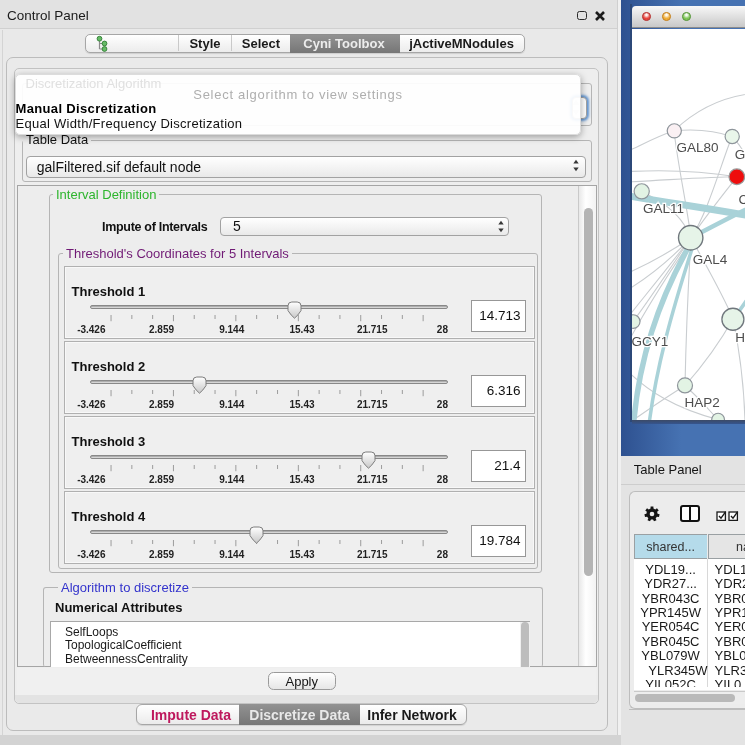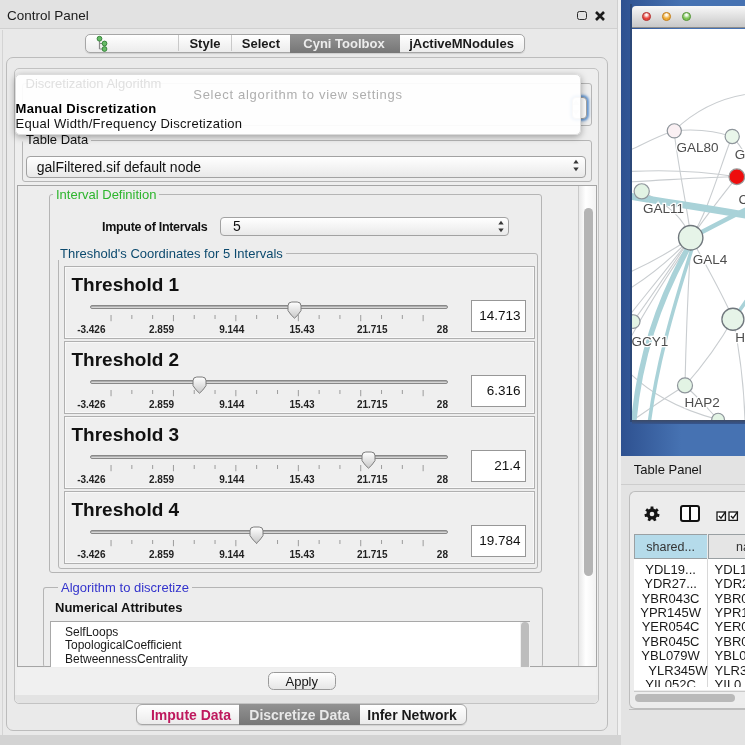--- a/index.html
+++ b/index.html
@@ -1,20 +1,20 @@
 <!DOCTYPE html>
 <html><head><meta charset="utf-8">
 <style>
 *{margin:0;padding:0;box-sizing:border-box}
 html,body{width:745px;height:745px;overflow:hidden}
 body{font-family:"Liberation Sans",sans-serif;background:#d3d3d3}
 #root{position:relative;width:745px;height:745px;background:#d3d3d3;overflow:hidden}
 .abs{position:absolute}
 .tpanel{left:63.5px;width:471px;height:73px;background:#efefef;border:1px solid #b0b0b0;box-shadow:inset 0 0 0 1px #f8f8f8}
-.tlabel{left:7px;top:7px;font-size:19px;font-weight:bold;color:#111}
+.tlabel{left:7px;top:17px;font-size:13px;font-weight:bold;color:#111}
 .track{left:25px;top:38px;width:358px;height:4px;background:linear-gradient(#8f8f8f,#c6c6c6 45%,#e2e2e2);border:1px solid #888;border-radius:3px}
 .slab{top:56.5px;width:60px;text-align:center;font-size:10px;font-weight:bold;color:#222}
 .vbox{left:406px;top:33px;width:55px;height:32px;background:#fff;border:1px solid #979797;font-size:13.5px;color:#111;text-align:right;line-height:30px;padding-right:4px}
 .gtitle{font-size:13px;background:#ededed;padding:0 3px;line-height:13px}
 .combo{background:linear-gradient(#ffffff,#f2f2f2 60%,#e9e9e9);border:1px solid #a2a2a2;border-radius:4px;font-size:14px;color:#111}
 .vsep{position:absolute;top:2px;bottom:2px;width:1px;background:#c9c9c9}
 .cell{position:absolute;font-size:13px;color:#1a1a1a;white-space:nowrap}
 </style></head><body>
 <div id="root">
 
@@ -62,21 +62,21 @@
 <div class="abs" style="left:583.5px;top:208px;width:9px;height:368px;background:#b4b4b4;border-radius:4.5px"></div>
 <div class="abs" style="left:49px;top:194px;width:493px;height:379px;border:1px solid #b5b5b5;border-radius:3px"></div>
 <div class="abs gtitle" style="left:53px;top:188px;color:#2db52d">Interval Definition</div>
 <div class="abs" style="left:102px;top:220px;font-size:12.5px;letter-spacing:-0.3px;font-weight:bold;color:#111">Impute of Intervals</div>
 <div class="abs combo" style="left:220px;top:217px;width:289px;height:18.5px;line-height:17px"><span style="padding-left:12px">5</span></div>
 <svg class="abs" style="left:496px;top:220px" width="10" height="13" viewBox="0 0 10 13">
       <path d="M5 0.8 L7.7 4.4 L2.3 4.4 Z" fill="#383838"></path>
       <path d="M5 12.2 L7.7 8.6 L2.3 8.6 Z" fill="#383838"></path>
     </svg>
 <div class="abs" style="left:58px;top:253px;width:480px;height:315.5px;border:1px solid #b5b5b5;border-radius:3px"></div>
-<div class="abs gtitle" style="left:57px;top:246.5px;color:#0c4a6e">Threshold's Coordinates for 5 Intervals</div>
+<div class="abs gtitle" style="left:63px;top:246.5px;color:#701a75">Threshold's Coordinates for 5 Intervals</div>
 <div class="abs tpanel" style="top:266px">
 <div class="abs tlabel">Threshold 1</div>
 <div class="abs track"></div>
 <svg class="abs" style="left:23.5px;top:48px" width="362" height="8" viewBox="0 0 362 9">
         <line x1="3.3" y1="0" x2="3.3" y2="7" stroke="#909090" stroke-width="1"></line>
         <line x1="26.7" y1="0" x2="26.7" y2="4.5" stroke="#909090" stroke-width="1"></line>
         <line x1="50.1" y1="0" x2="50.1" y2="4.5" stroke="#909090" stroke-width="1"></line>
         <line x1="73.5" y1="0" x2="73.5" y2="7" stroke="#909090" stroke-width="1"></line>
         <line x1="96.9" y1="0" x2="96.9" y2="4.5" stroke="#909090" stroke-width="1"></line>
         <line x1="120.3" y1="0" x2="120.3" y2="4.5" stroke="#909090" stroke-width="1"></line>

